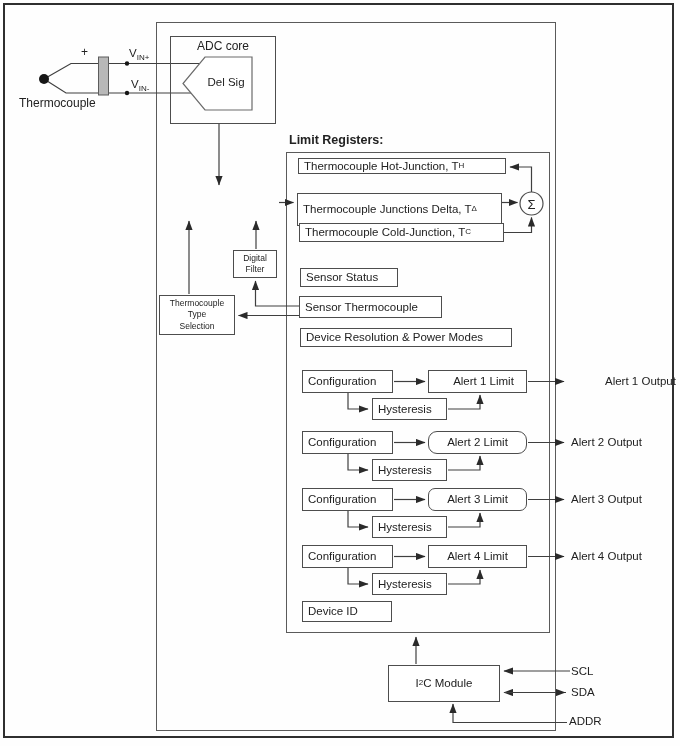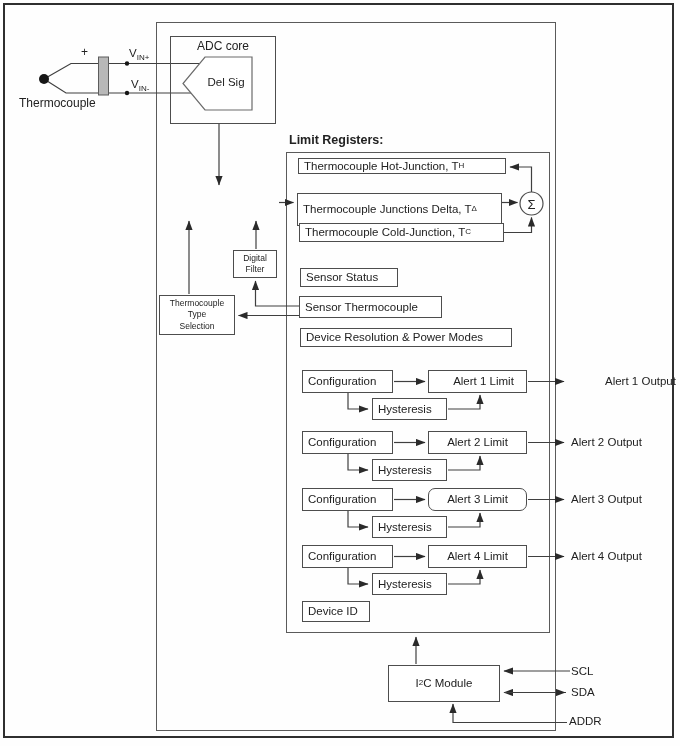--- a/index.html
+++ b/index.html
@@ -137,35 +137,35 @@
   <div class="box padl" style="left:300px; top:268px; width:98px; height:19px;">Sensor Status</div>
   <div class="box padl" style="left:299px; top:296px; width:143px; height:22px;">Sensor Thermocouple</div>
   <div class="box padl" style="left:300px; top:328px; width:212px; height:19px;">Device Resolution &amp; Power Modes</div>
 
   <div class="box padl" style="left:302px; top:370px; width:91px; height:23px;">Configuration</div>
   <div class="box center" style="left:428px; top:370px; width:99px; height:23px;padding-left:12px;">Alert 1 Limit</div>
   <div class="box padl" style="left:372px; top:398px; width:75px; height:22px;">Hysteresis</div>
   <div class="lbl" style="left:571px; top:375px;margin-left:34px;">Alert 1 Output</div>
 
   <div class="box padl" style="left:302px; top:431px; width:91px; height:23px;">Configuration</div>
-  <div class="box center" style="left:428px; top:431px; width:99px; height:23px;">Alert 2 Limit</div>
+  <div class="box center" style="left:428px; top:431px; width:99px; height:23px;border-radius:9px;">Alert 2 Limit</div>
   <div class="box padl" style="left:372px; top:459px; width:75px; height:22px;">Hysteresis</div>
   <div class="lbl" style="left:571px; top:436px;">Alert 2 Output</div>
 
   <div class="box padl" style="left:302px; top:488px; width:91px; height:23px;">Configuration</div>
   <div class="box center" style="left:428px; top:488px; width:99px; height:23px;border-radius:7px;">Alert 3 Limit</div>
   <div class="box padl" style="left:372px; top:516px; width:75px; height:22px;">Hysteresis</div>
   <div class="lbl" style="left:571px; top:493px;">Alert 3 Output</div>
 
   <div class="box padl" style="left:302px; top:545px; width:91px; height:23px;">Configuration</div>
   <div class="box center" style="left:428px; top:545px; width:99px; height:23px;">Alert 4 Limit</div>
   <div class="box padl" style="left:372px; top:573px; width:75px; height:22px;">Hysteresis</div>
   <div class="lbl" style="left:571px; top:550px;">Alert 4 Output</div>
 
-  <div class="box padl" style="left:302px; top:601px; width:68px; height:21px;">Device ID</div>
+  <div class="box padl" style="left:302px; top:601px; width:90px; height:21px;">Device ID</div>
 
   <div class="box center" style="left:388px; top:665px; width:112px; height:37px;">
     <span>I</span>
       <sup>2</sup>
       <span>C Module</span>
   </div>
 
   <div class="lbl" style="left:571px; top:665px;">SCL</div>
   <div class="lbl" style="left:571px; top:686px;">SDA</div>
   <div class="lbl" style="left:569px; top:715px;">ADDR</div>

